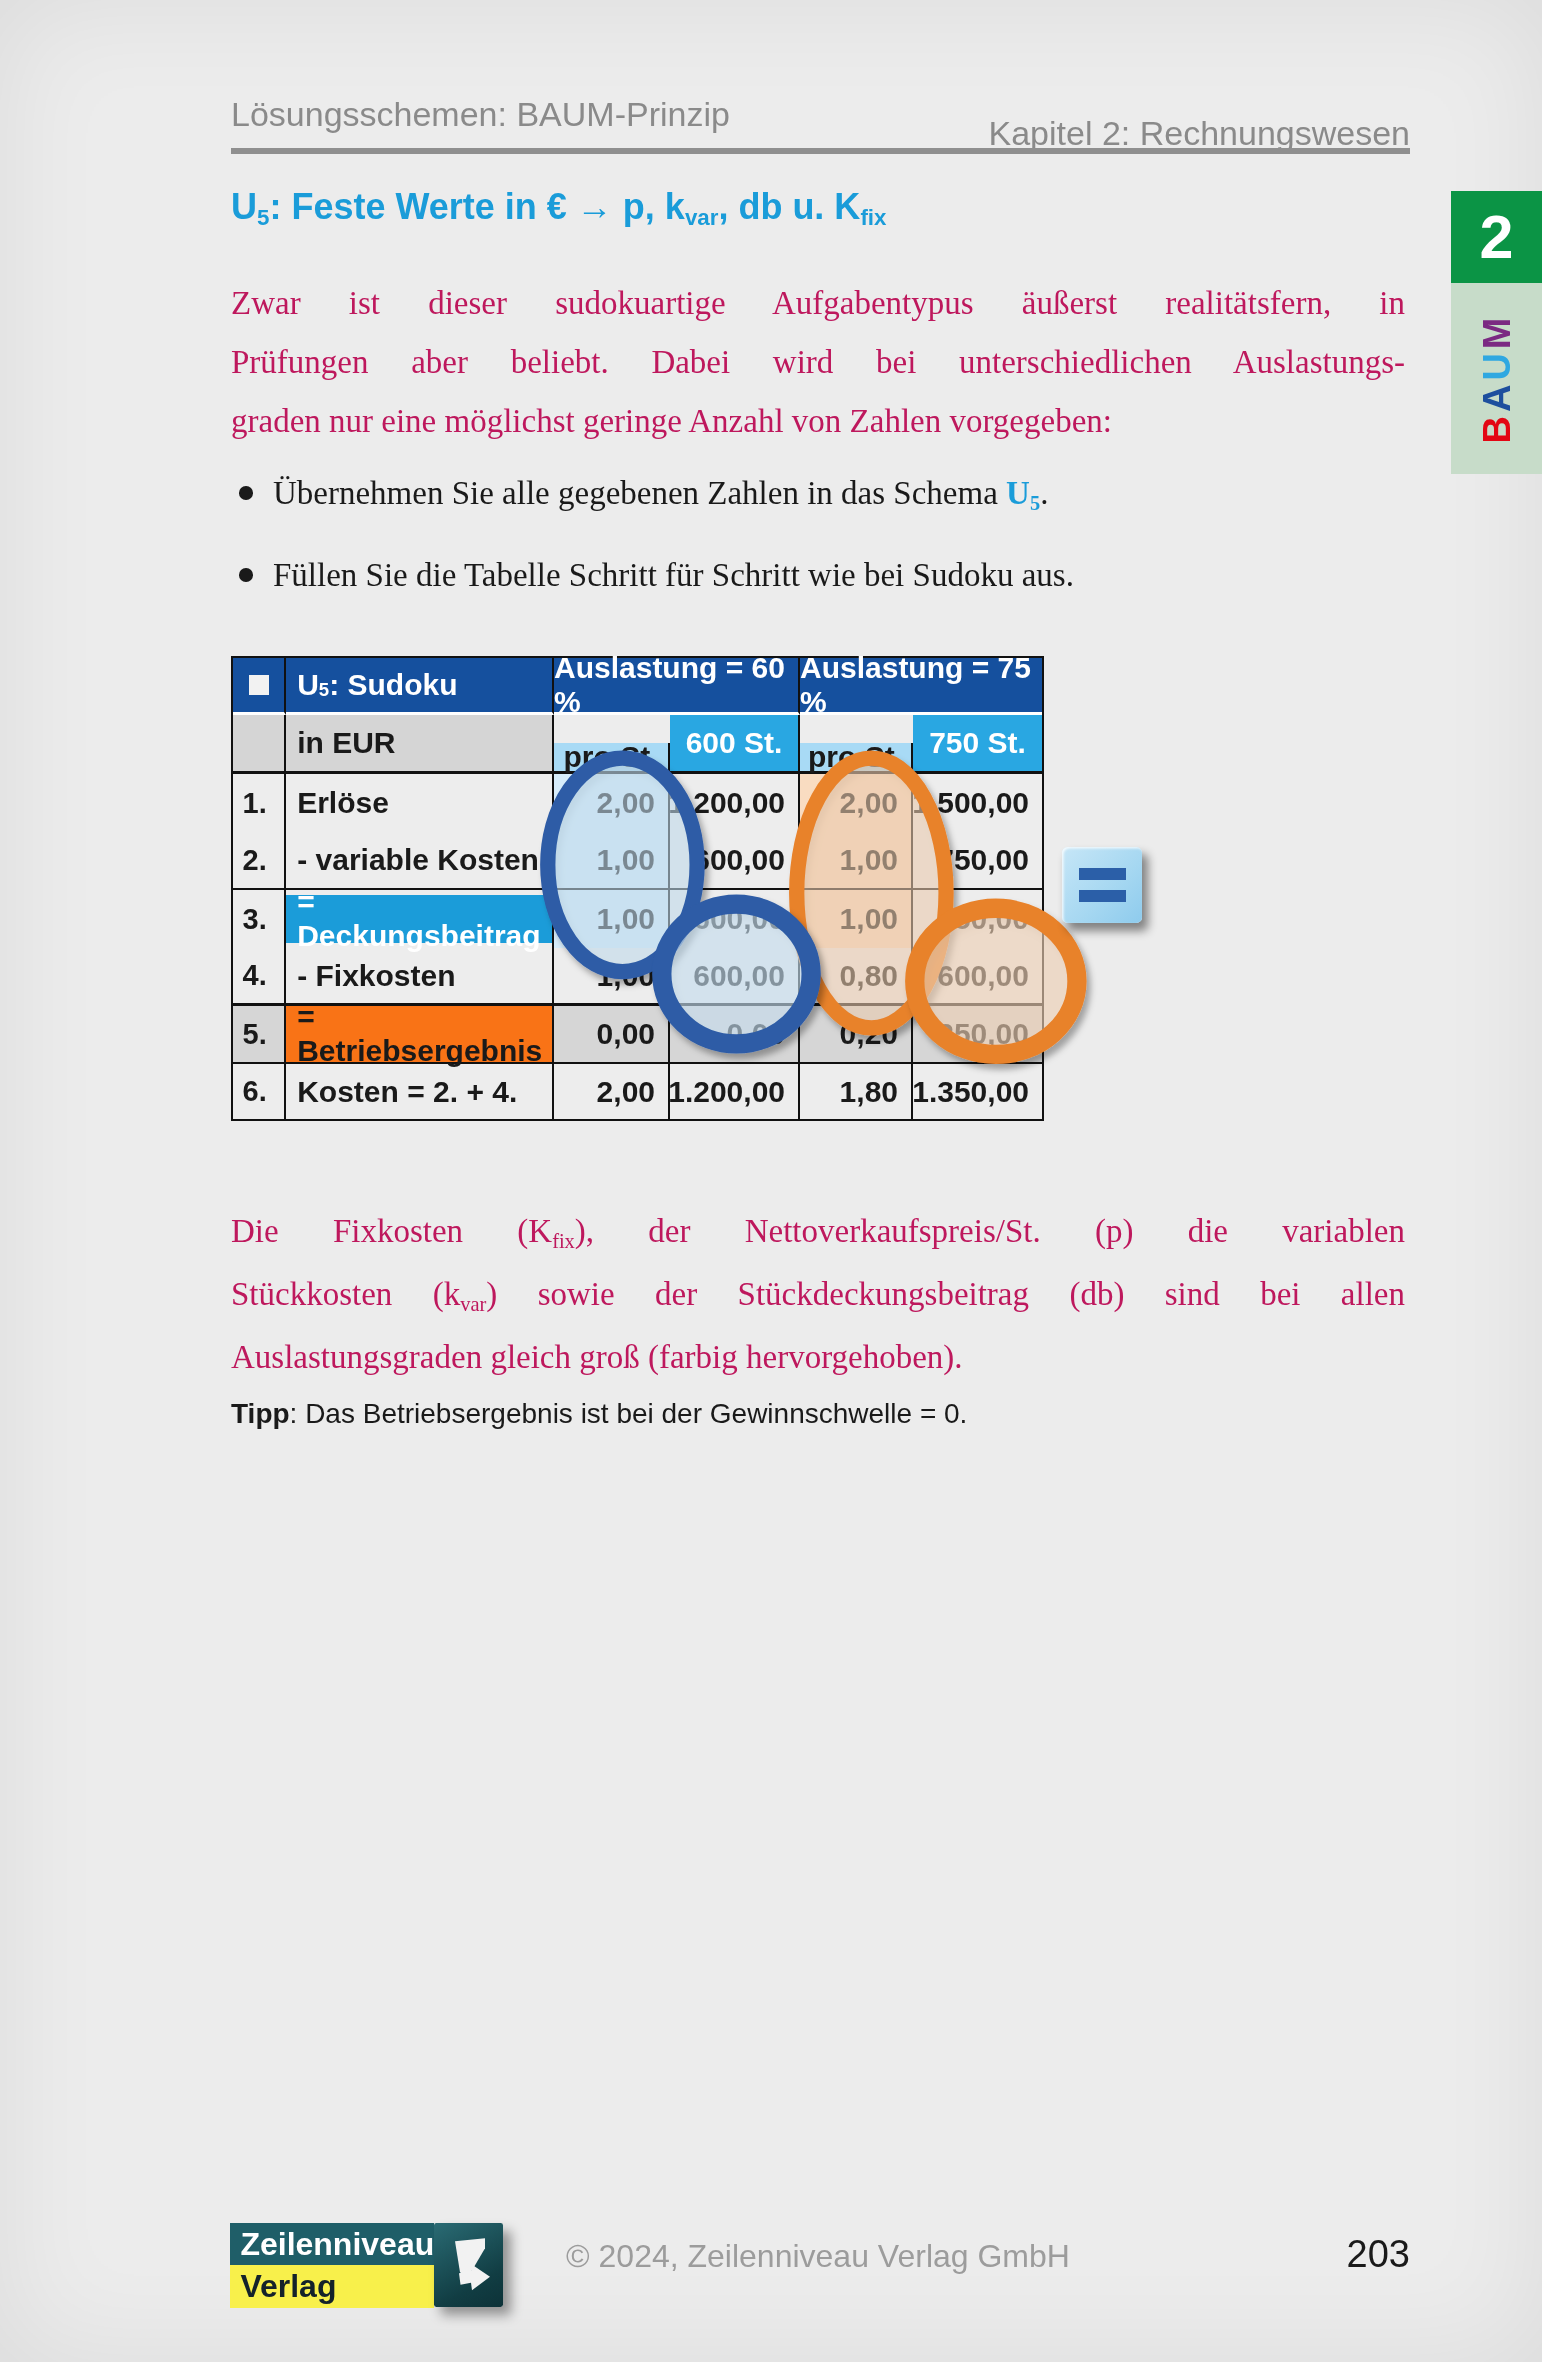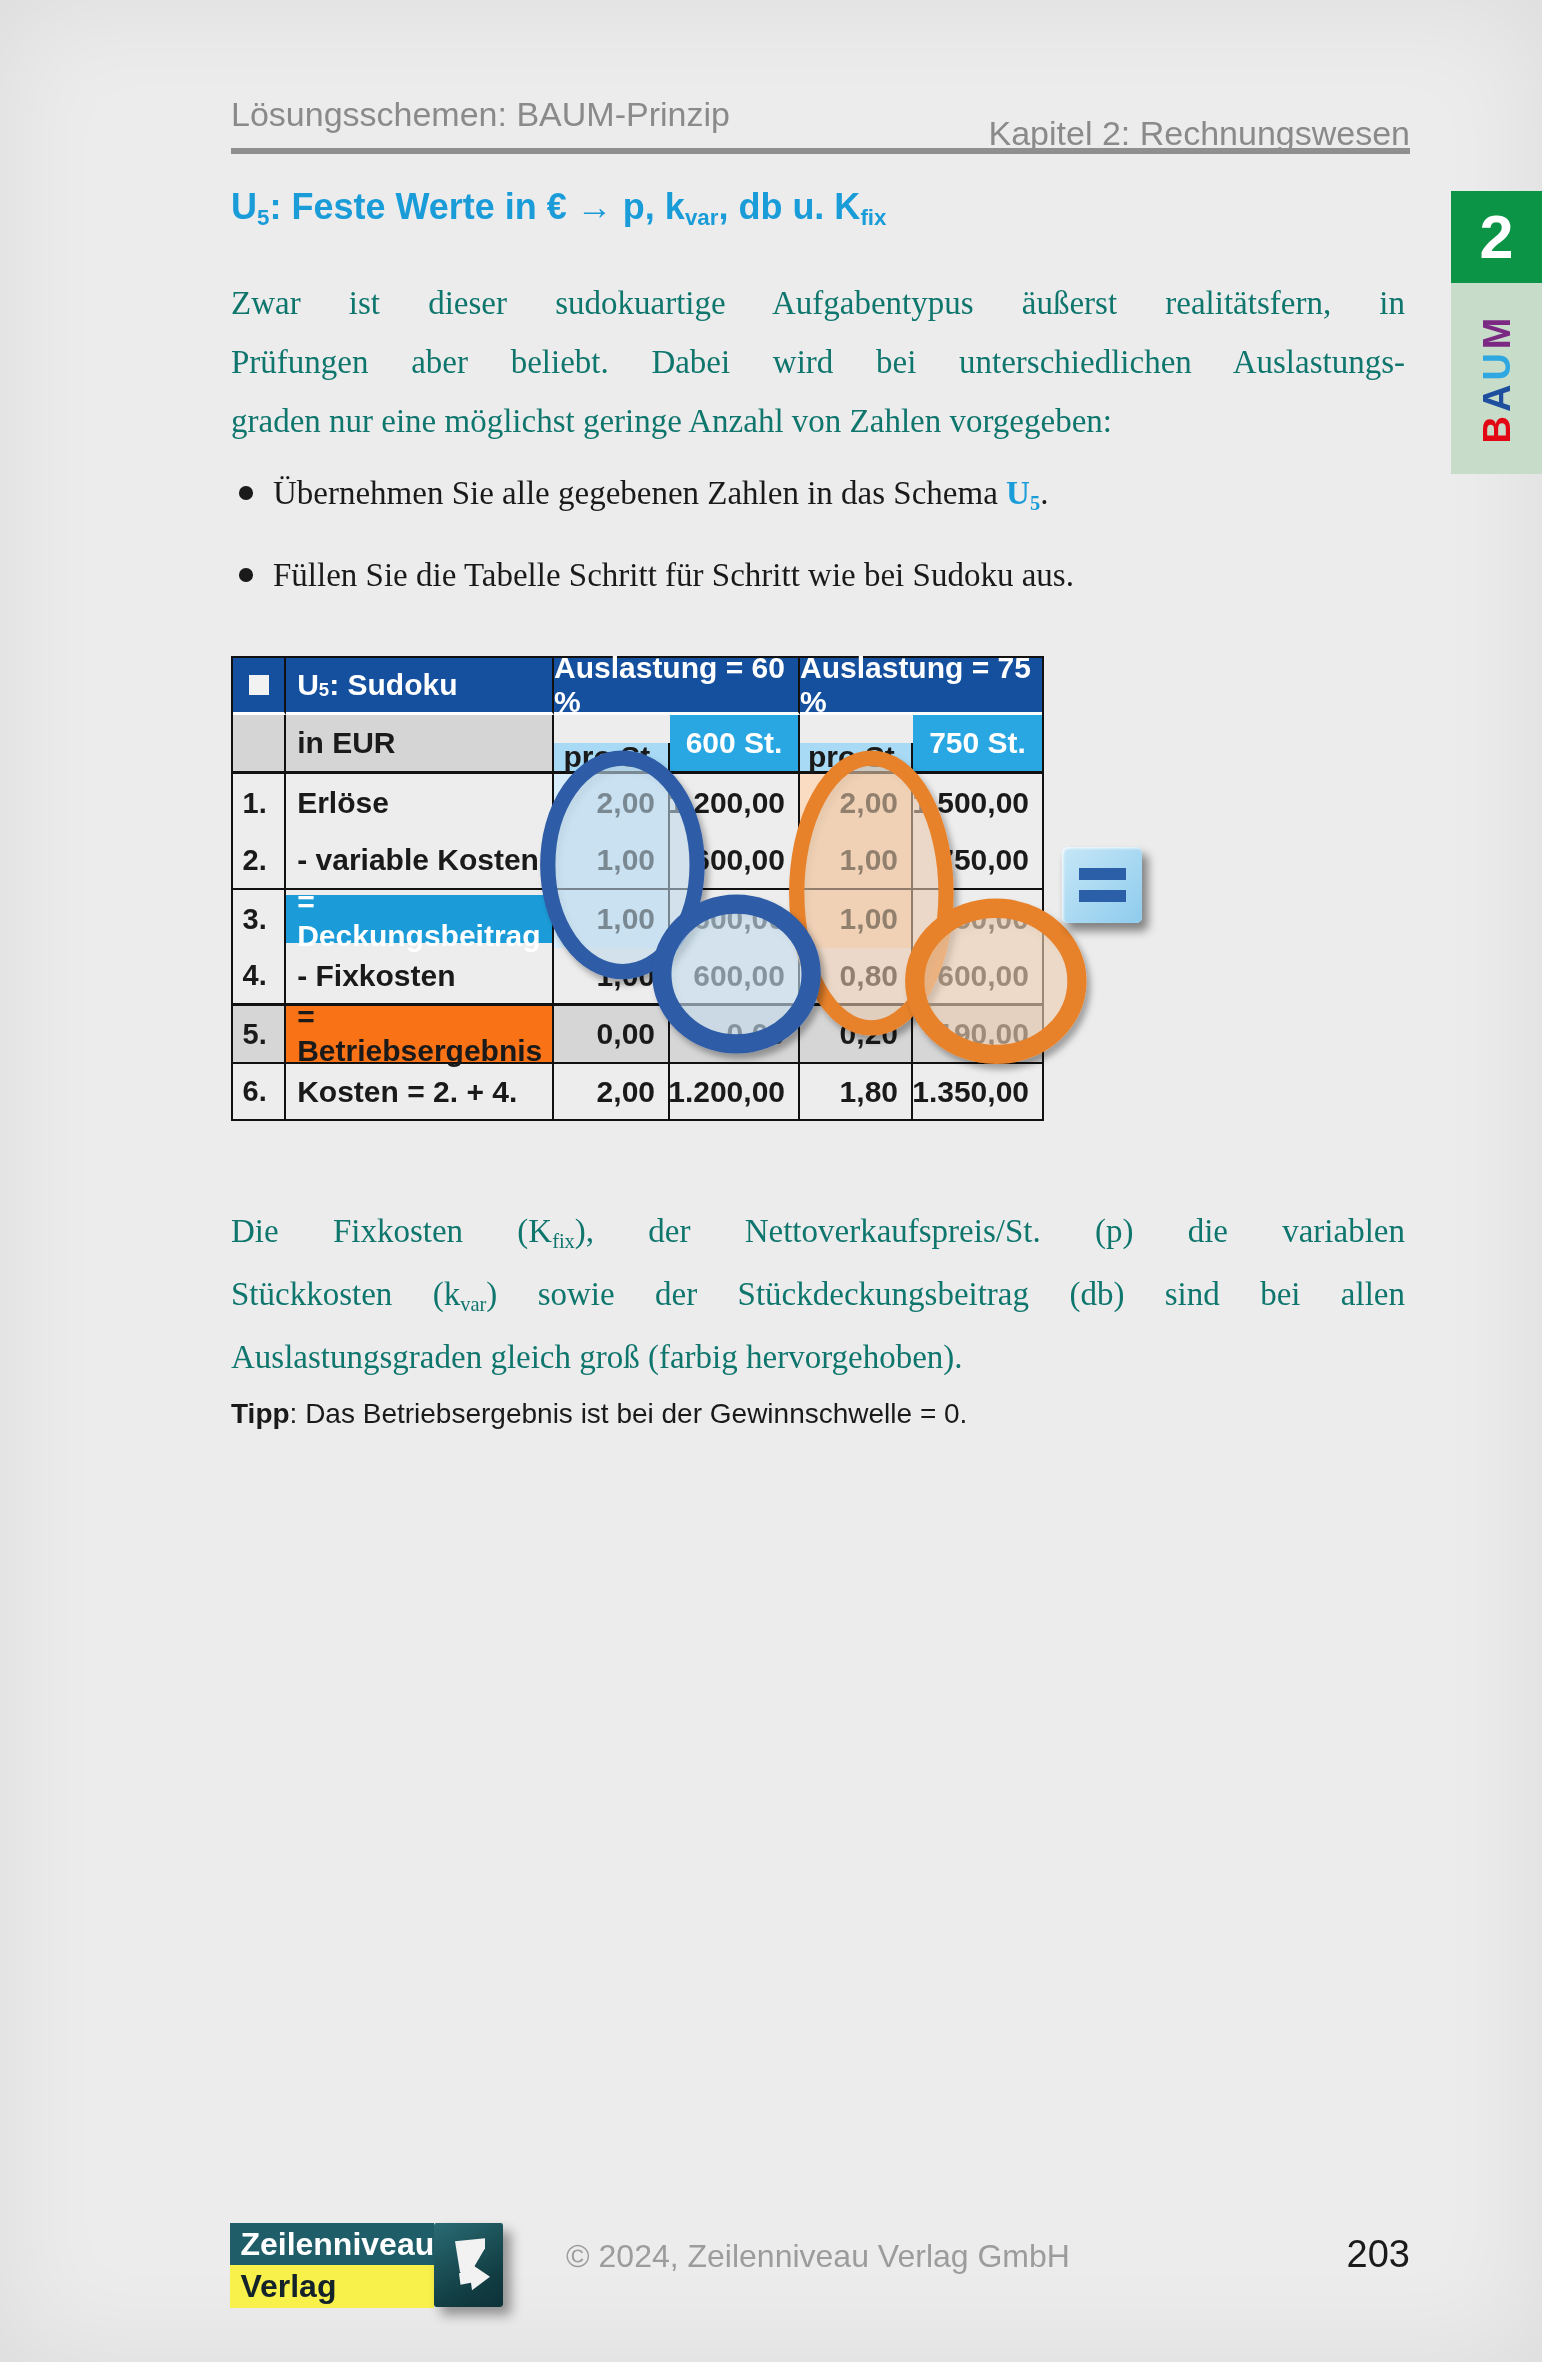--- a/index.html
+++ b/index.html
@@ -18,21 +18,21 @@
   .baum-tab{position:absolute;left:1451px;top:283px;width:91px;height:191px;background:#c7dcc9;
             display:flex;align-items:center;justify-content:center;}
   .baum-rot{transform:rotate(-90deg);font-size:38px;font-weight:bold;letter-spacing:4px;white-space:nowrap;}
   
   .u5title{position:absolute;left:231px;top:186px;color:#1a9cd9;font-size:36px;font-weight:bold;}
   .subs{font-size:0.62em;position:relative;top:0.28em;}
   .blue{color:#1a9cd9;}
   .bold{font-weight:bold;}
   
   .serifblock{position:absolute;left:231px;width:1174px;font-family:"Liberation Serif",serif;
-              font-size:33px;color:#0f766e;line-height:59px;}
+              font-size:33px;color:#be185d;line-height:59px;}
   .jline{text-align:justify;text-align-last:justify;}
   .bullet-item{position:absolute;left:231px;width:1174px;font-family:"Liberation Serif",serif;
                font-size:33px;color:#1a1a1a;padding-left:42px;box-sizing:border-box;}
   .bullet-dot{position:absolute;left:8px;top:11.2px;width:13.7px;height:13.7px;border-radius:50%;background:#1a1a1a;}
   
   .utable{position:absolute;left:231px;top:656px;display:grid;
           grid-template-columns:53px 268px 116px 130px 113px 129px;
           grid-template-rows:57px 59px 58px 58px 58px 58px 58px 55px;
           border:2.4px solid #111;background:#ededed;color:#1a1a1a;}
   .tc{display:flex;align-items:center;box-sizing:border-box;font-weight:bold;font-size:30px;}
@@ -148,21 +148,21 @@
       <div class="tc lab" style="grid-area: 6 / 2 / auto / span 1; border-right: 2.4px solid rgb(17, 17, 17); border-bottom: 3.2px solid rgb(17, 17, 17);">- Fixkosten</div>
       <div class="tc num" style="grid-area: 6 / 3 / auto / span 1; border-right: 2.4px solid rgb(17, 17, 17); border-bottom: 3.2px solid rgb(17, 17, 17);">1,00</div>
       <div class="tc num" style="grid-area: 6 / 4 / auto / span 1; border-right: 2.4px solid rgb(17, 17, 17); border-bottom: 3.2px solid rgb(17, 17, 17);">600,00</div>
       <div class="tc num" style="grid-area: 6 / 5 / auto / span 1; border-right: 2.4px solid rgb(17, 17, 17); border-bottom: 3.2px solid rgb(17, 17, 17);">0,80</div>
       <div class="tc num" style="grid-area: 6 / 6 / auto / span 1; border-bottom: 3.2px solid rgb(17, 17, 17);">600,00</div>
       <div class="tc rown" style="grid-area: 7 / 1 / auto / span 1; border-right: 2.4px solid rgb(17, 17, 17); border-bottom: 2.4px solid rgb(17, 17, 17); background: rgb(214, 214, 214);">5.</div>
       <div class="tc lab" style="grid-area: 7 / 2 / auto / span 1; border-right: 2.4px solid rgb(17, 17, 17); border-bottom: 2.4px solid rgb(17, 17, 17); background: #f97316;">= Betriebsergebnis</div>
       <div class="tc num" style="grid-area: 7 / 3 / auto / span 1; border-right: 2.4px solid rgb(17, 17, 17); border-bottom: 2.4px solid rgb(17, 17, 17); background: rgb(214, 214, 214);">0,00</div>
       <div class="tc num" style="grid-area: 7 / 4 / auto / span 1; border-right: 2.4px solid rgb(17, 17, 17); border-bottom: 2.4px solid rgb(17, 17, 17); background: rgb(214, 214, 214);">0,00</div>
       <div class="tc num" style="grid-area: 7 / 5 / auto / span 1; border-right: 2.4px solid rgb(17, 17, 17); border-bottom: 2.4px solid rgb(17, 17, 17); background: rgb(214, 214, 214);">0,20</div>
-      <div class="tc num" style="grid-area: 7 / 6 / auto / span 1; border-bottom: 2.4px solid rgb(17, 17, 17); background: rgb(214, 214, 214);">190,00</div>
+      <div class="tc num" style="grid-area: 7 / 6 / auto / span 1; border-bottom: 2.4px solid rgb(17, 17, 17); background: rgb(214, 214, 214);">250,00</div>
       <div class="tc rown" style="grid-area: 8 / 1 / auto / span 1; border-right: 2.4px solid rgb(17, 17, 17); border-bottom: none;">6.</div>
       <div class="tc lab" style="grid-area: 8 / 2 / auto / span 1; border-right: 2.4px solid rgb(17, 17, 17); border-bottom: none;">Kosten = 2. + 4.</div>
       <div class="tc num" style="grid-area: 8 / 3 / auto / span 1; border-right: 2.4px solid rgb(17, 17, 17); border-bottom: none;">2,00</div>
       <div class="tc num" style="grid-area: 8 / 4 / auto / span 1; border-right: 2.4px solid rgb(17, 17, 17); border-bottom: none;">1.200,00</div>
       <div class="tc num" style="grid-area: 8 / 5 / auto / span 1; border-right: 2.4px solid rgb(17, 17, 17); border-bottom: none;">1,80</div>
       <div class="tc num" style="grid-area: 8 / 6 / auto / span 1; border-bottom: none;">1.350,00</div>
     </div>
 
   <svg class="anno" width="1542" height="2377" viewBox="0 0 1920 2960">
     <defs>

